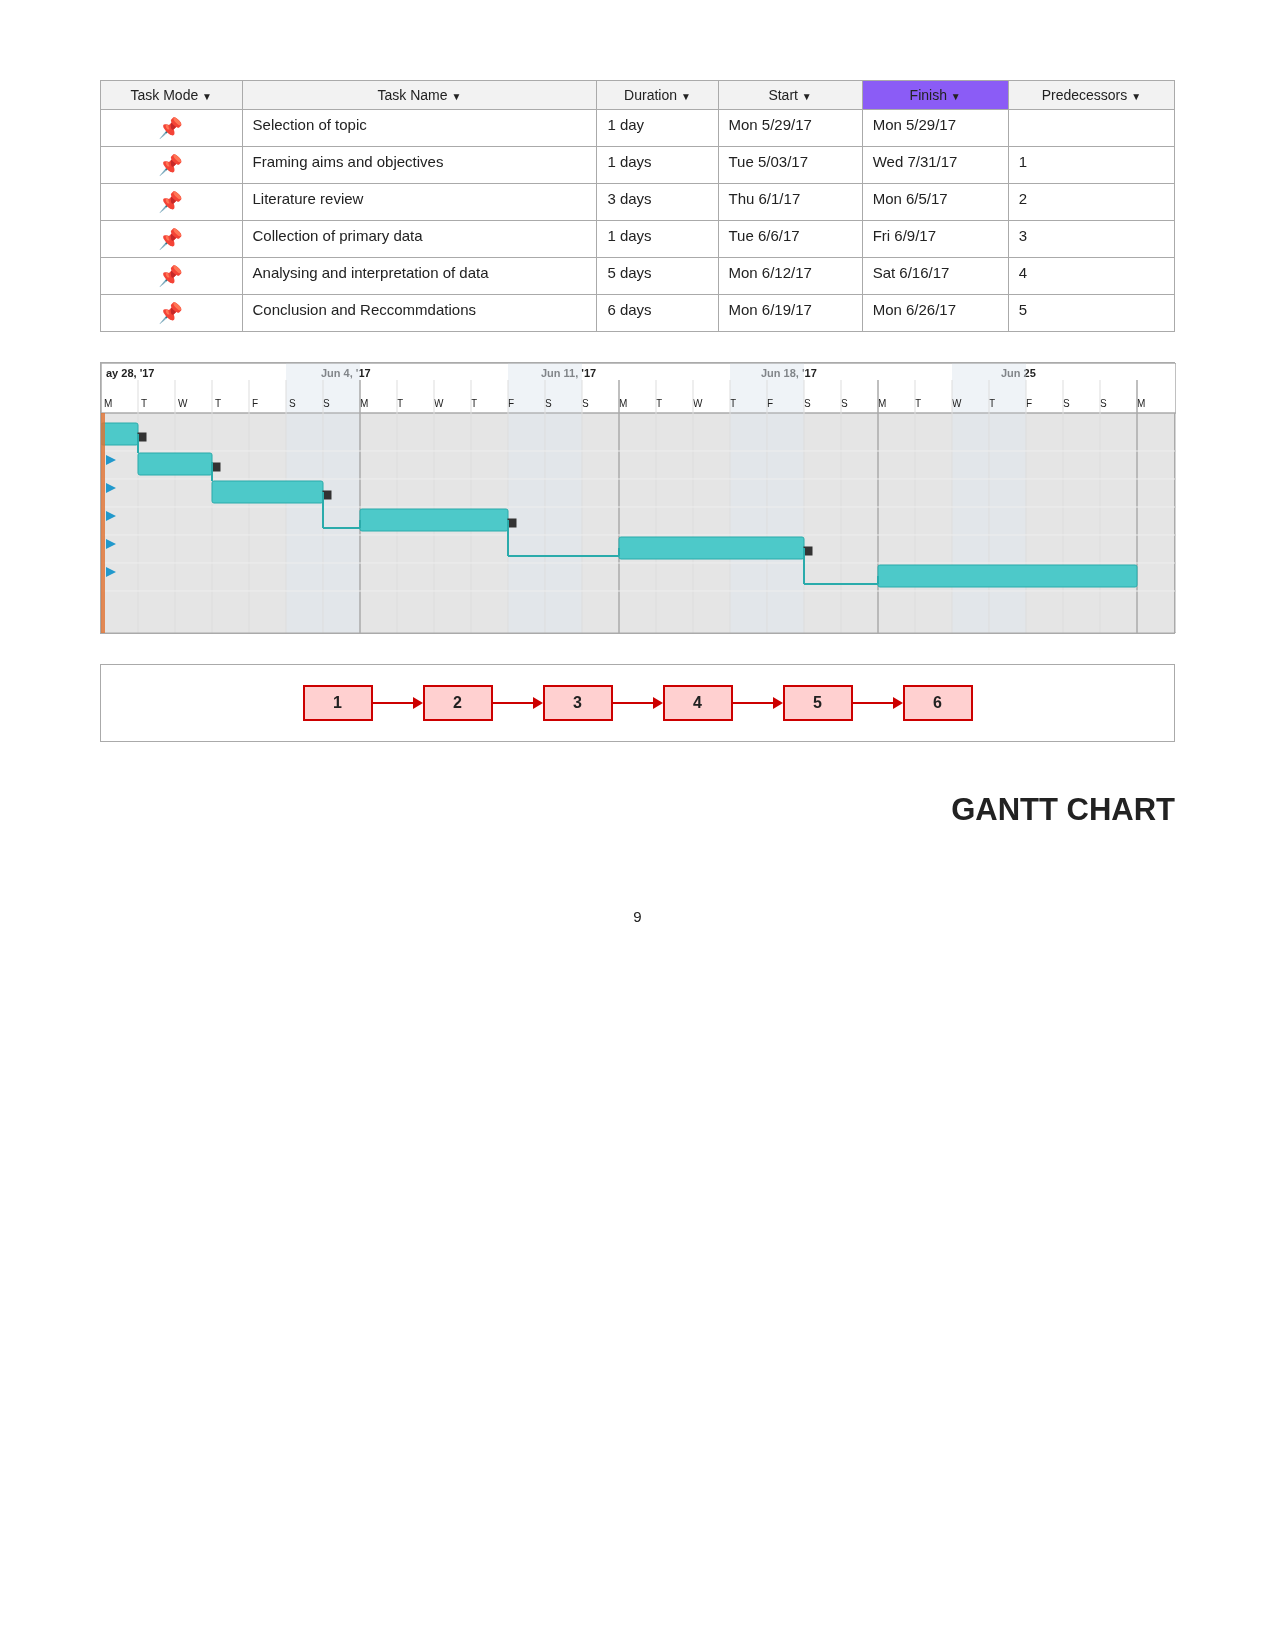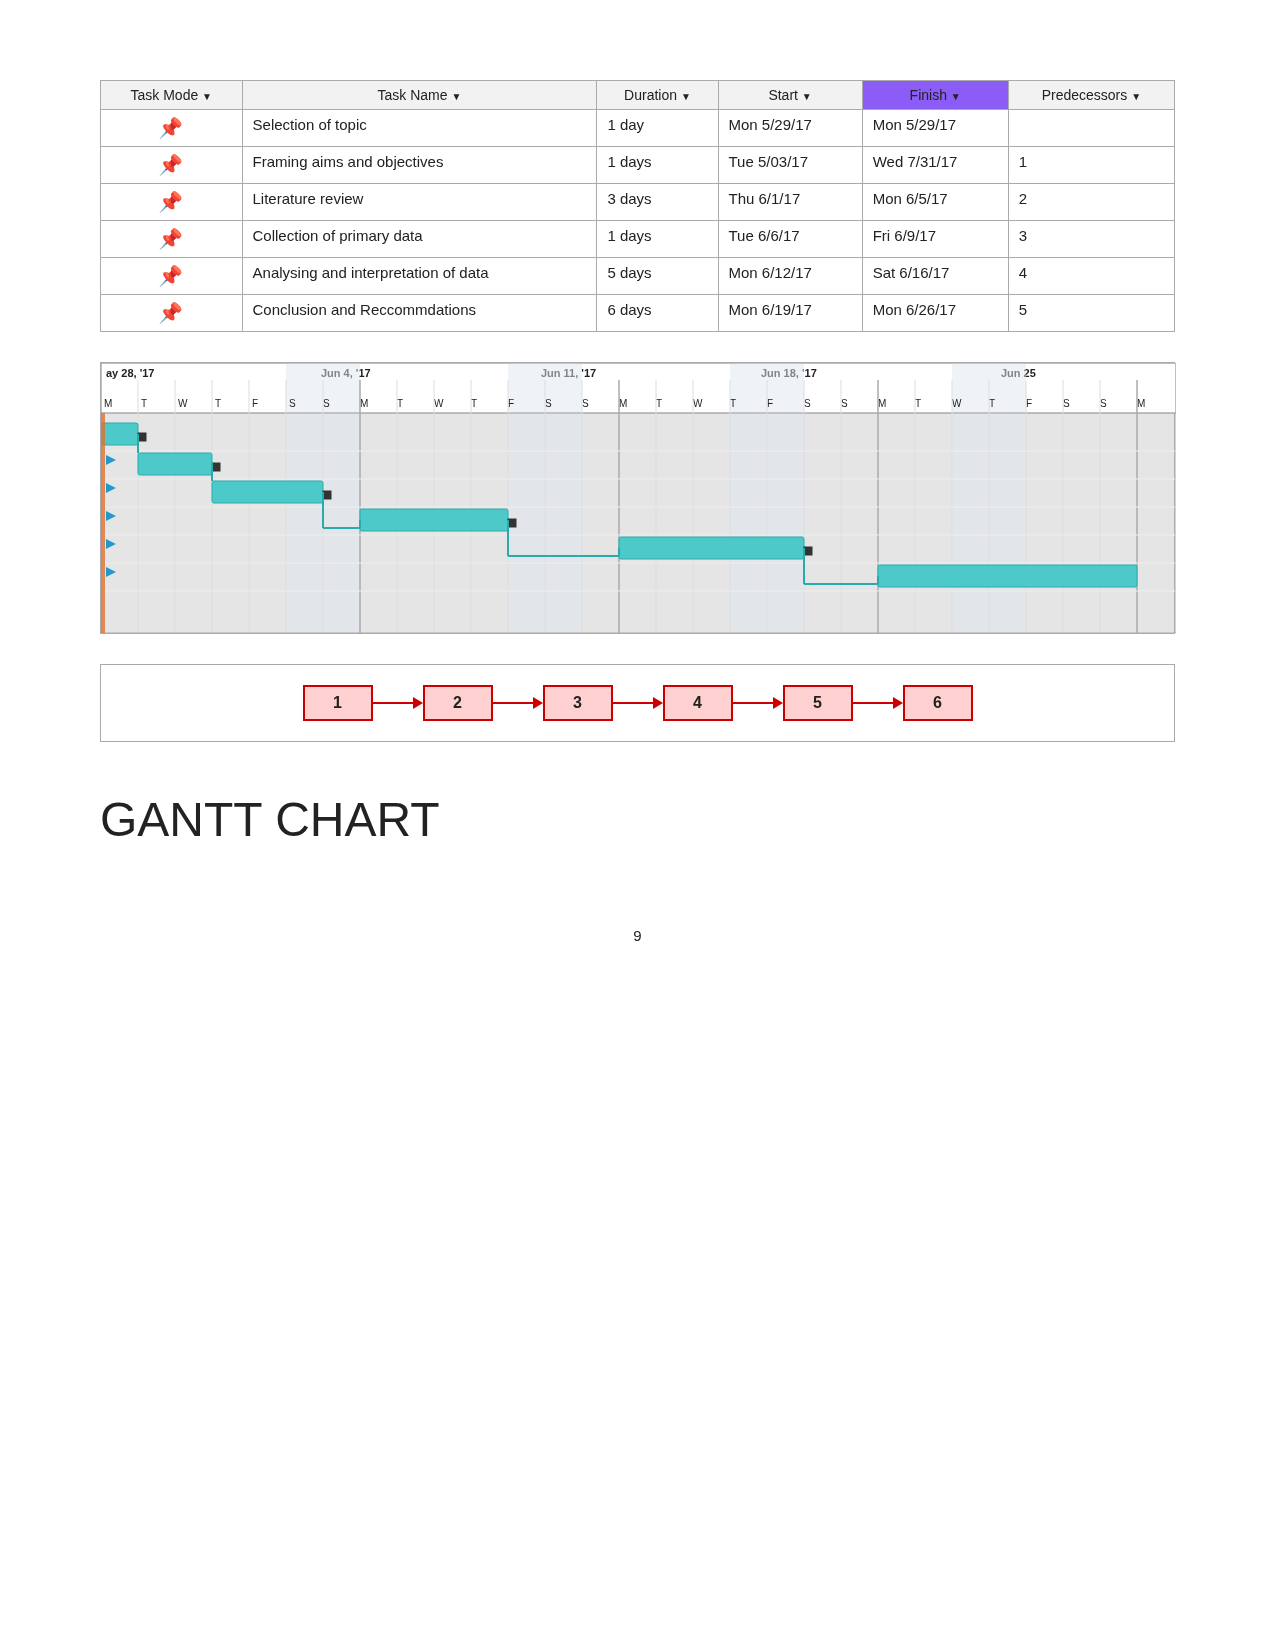--- a/index.html
+++ b/index.html
@@ -80,23 +80,23 @@
     }
     .nd-arrow-head {
       width: 0; height: 0;
       border-top: 6px solid transparent;
       border-bottom: 6px solid transparent;
       border-left: 10px solid #c00;
     }
 
     
     .chart-title {
-      text-align: left;
-      font-size: 48px;
-      font-weight: normal;
+      text-align: right;
+      font-size: 31px;
+      font-weight: bold;
       margin-top: 30px;
       margin-bottom: 20px;
     }
 
     
     .page-number {
       text-align: center;
       margin-top: 80px;
       font-size: 15px;
     }

